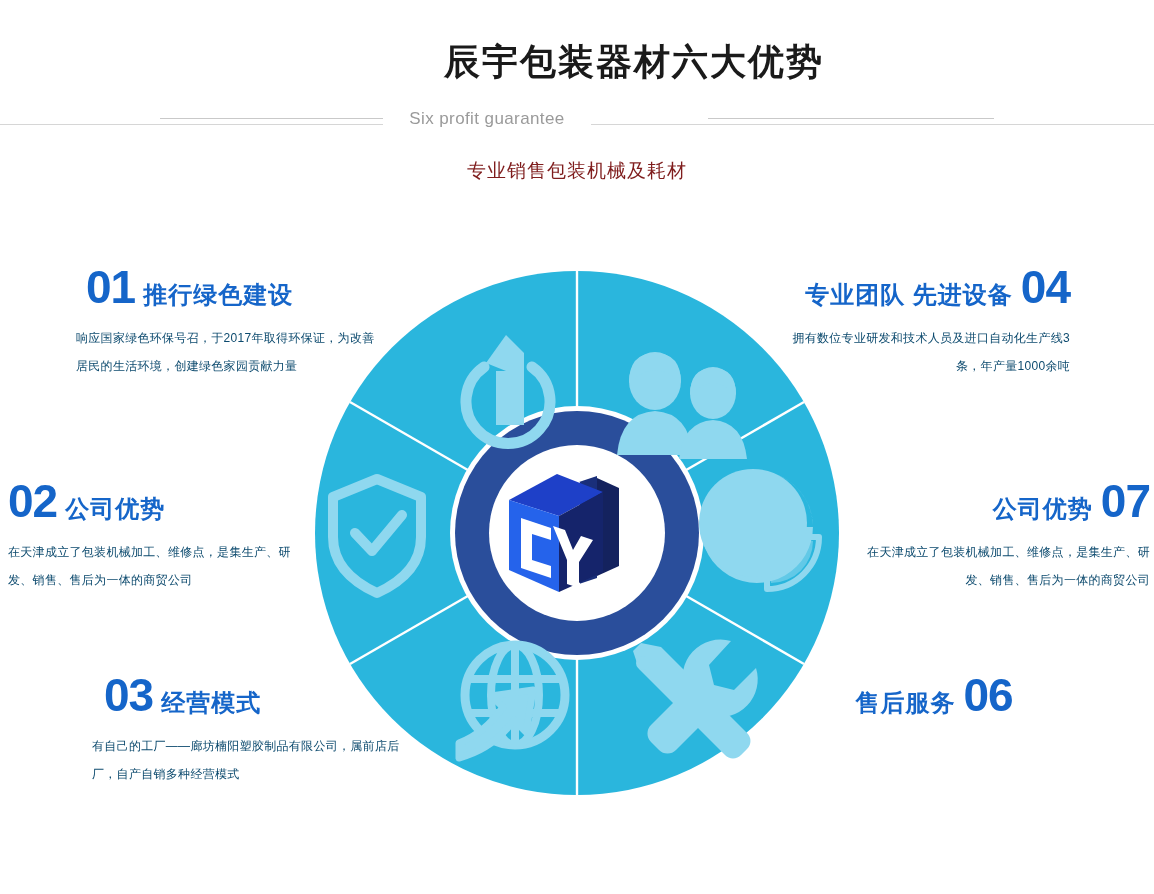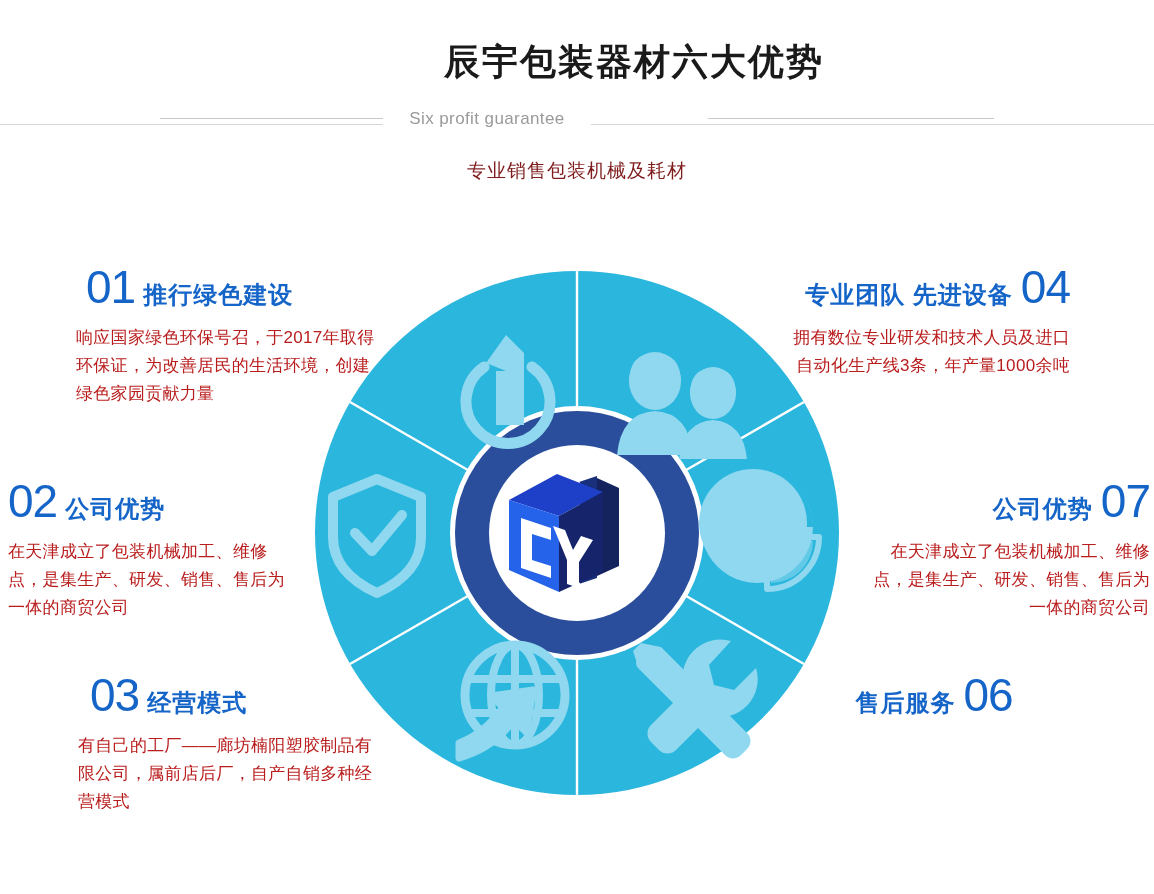--- a/index.html
+++ b/index.html
@@ -68,39 +68,39 @@
 
   
   .feature{position:absolute;}
   .feature .head{
     display:flex;align-items:baseline;gap:8px;
     white-space:nowrap;line-height:1;
   }
   .feature.left-side .head{justify-content:flex-start;}
   .feature.right-side .head{justify-content:flex-end;}
   .num{
-    font-size:46px;font-weight:normal;color:#1565c9;
+    font-size:46px;font-weight:bold;color:#1565c9;
     letter-spacing:-1px;font-family:"Liberation Sans","DejaVu Sans",sans-serif;
   }
   .name{
     font-size:24px;font-weight:bold;color:#1565c9;letter-spacing:1px;
   }
   .desc{
     margin-top:14px;
-    font-size:17px;color:#b91c1c;line-height:28px;
+    font-size:12px;color:#0c4a6e;line-height:28px;
     letter-spacing:.3px;
   }
   .feature.left-side .desc{text-align:left;}
   .feature.right-side .desc{text-align:right;}
   .feature.center-desc .desc{text-align:center;}
 
   
   #f01{left:76px;  top:264px; width:300px;}
   #f02{left:8px;   top:478px; width:290px;}
-  #f03{left:78px;  top:672px; width:310px;}
+  #f03{left:92px;  top:672px; width:310px;}
   #f04{left:778px; top:264px; width:292px; }
   #f05{left:860px; top:478px; width:290px;}
   #f06{left:778px; top:672px; width:312px;}
 
   #f01 .head{padding-left:10px;}
   #f03 .head{padding-left:12px;}
   #f06 .head{justify-content:center;}
   #f06 .desc{text-align:center;}
   #f04 .desc{text-align:right;}
 </style>

